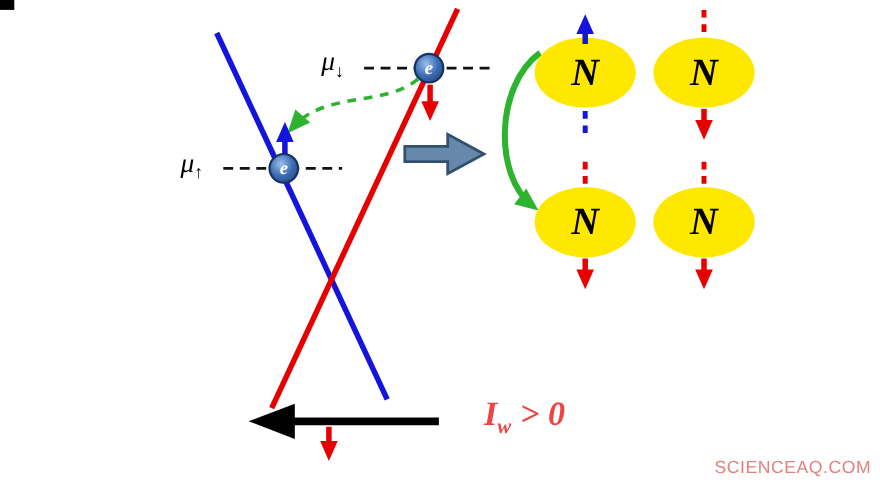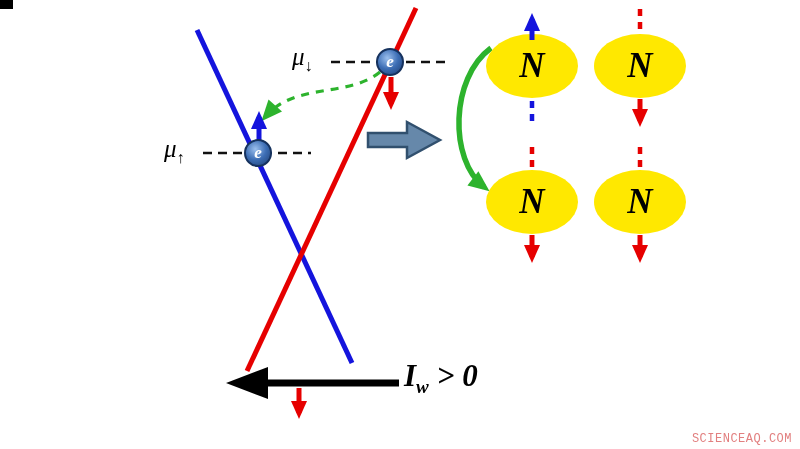--- a/index.html
+++ b/index.html
@@ -6,25 +6,25 @@
   .stage{position:relative;width:800px;height:449px;background:#ffffff;overflow:hidden;
          font-family:"Liberation Serif",serif;}
   .abs{position:absolute;}
   .corner-mark{left:0;top:0;width:13px;height:9px;background:#000;}
   .label-mu{font-style:italic;font-size:25px;color:#000;line-height:1;}
   .label-mu sub{font-size:16px;font-style:normal;}
   .e-label{width:26px;height:27px;display:flex;align-items:center;justify-content:center;
            color:#fff;font-style:italic;font-weight:bold;font-size:17px;}
   .n-label{width:92px;height:64px;display:flex;align-items:center;justify-content:center;
            color:#000;font-weight:bold;font-style:italic;font-size:35px;}
-  .current-label{font-weight:bold;font-style:italic;font-size:31px;color:#000000;line-height:1;}
+  .current-label{font-weight:bold;font-style:italic;font-size:31px;color:#ef4444;line-height:1;margin-left:36px;}
   .current-label sub{font-size:19px;}
   .current-label .rel{margin-left:8px;}
-  .watermark{right:8px;bottom:3px;font-family:Liberation Mono, monospace;
-             font-size:12px;color:#e28080;letter-spacing:.5px;}
+  .watermark{right:8px;bottom:14px;font-family:Liberation Sans, sans-serif;
+             font-size:16px;color:#e28080;letter-spacing:.5px;}
   svg{position:absolute;left:0;top:0;}
 </style>
 </head>
 <body>
 
 <div class="stage">
 
   <svg width="800" height="449" viewBox="0 0 800 449">
     <defs>
       <radialGradient id="egrad" cx="40%" cy="35%" r="75%">

